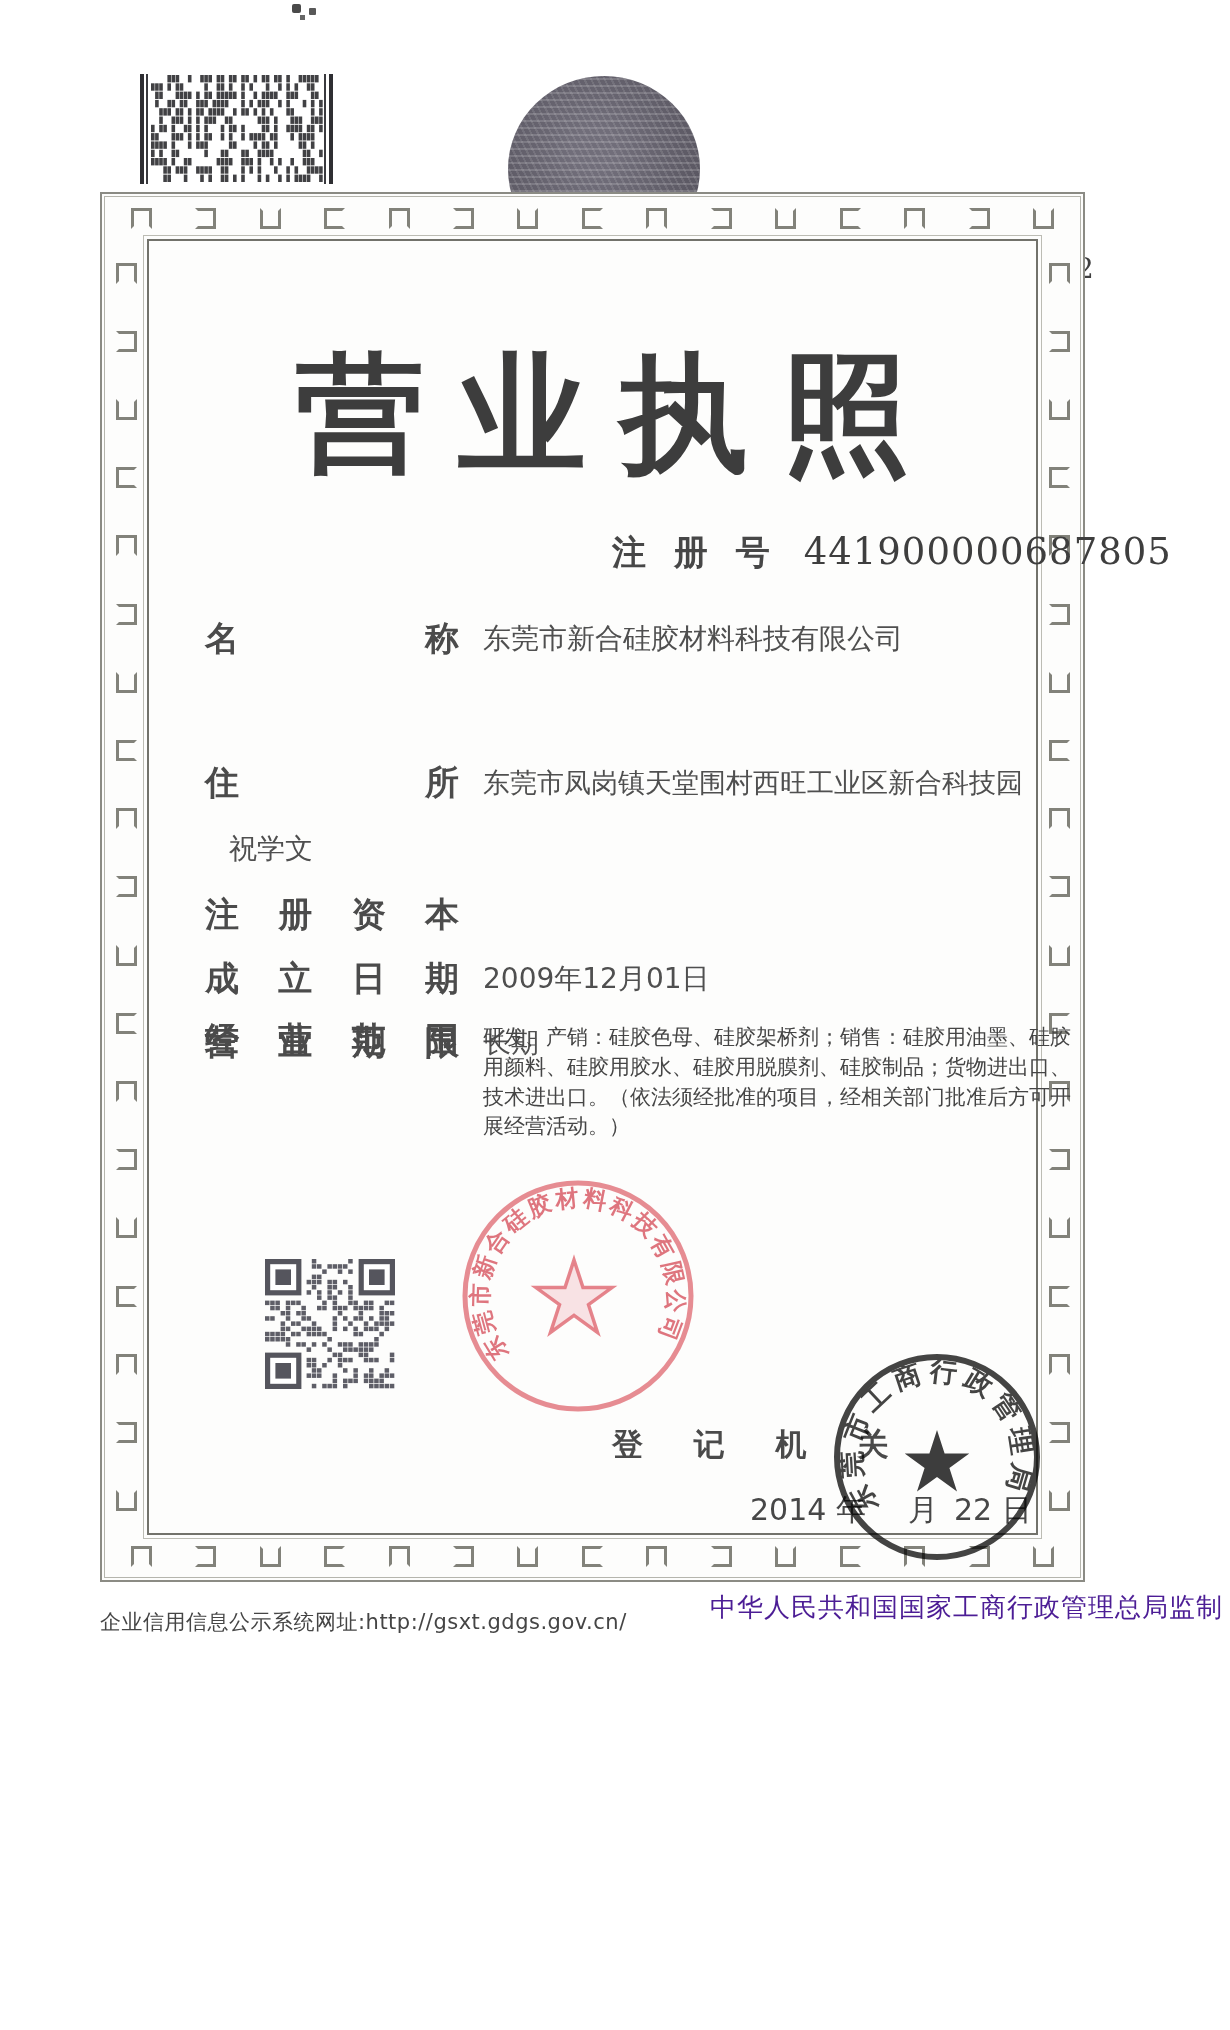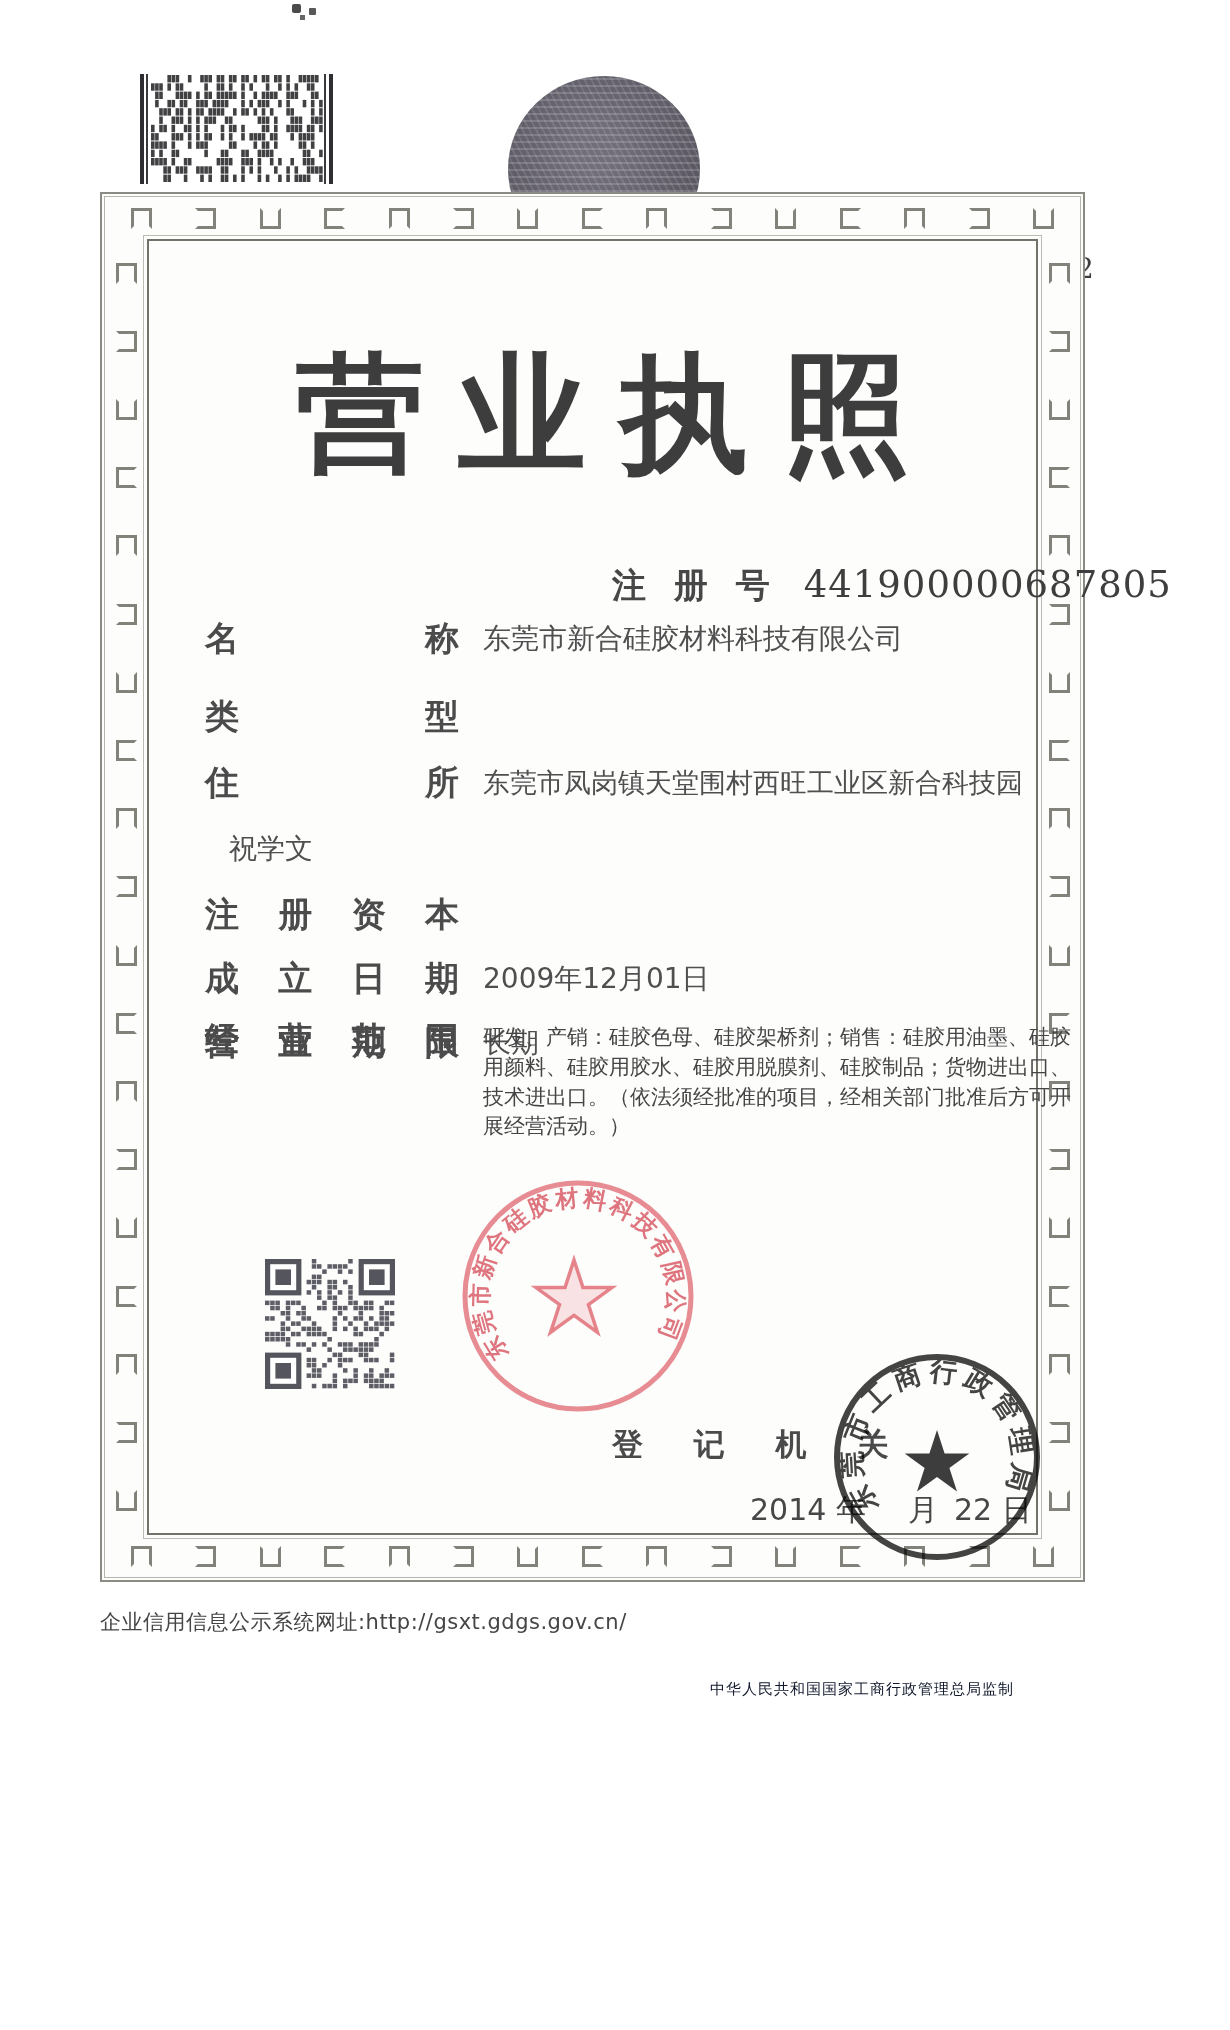--- a/index.html
+++ b/index.html
@@ -32,40 +32,40 @@
      clip-path:polygon(4% 0,96% 0,86% 55%,72% 100%,52% 78%,30% 100%,14% 58%);filter:blur(.4px);}
   .serial{left:842px;top:252px;display:flex;align-items:baseline;gap:12px;font-size:26px;color:#3f3f3f;}
   .serial .sym{font-family:"DejaVu Serif","Liberation Serif",serif;font-weight:bold;font-size:28px;}
   .serial .num{font-family:"DejaVu Serif","Liberation Serif",serif;font-size:28px;letter-spacing:2px;}
 
   
   .title{left:296px;top:344px;width:614px;display:flex;justify-content:space-between;
          font-size:128px;font-weight:800;color:#3d3d3d;line-height:1.1;}
   .regno{left:612px;top:530px;display:flex;align-items:baseline;gap:26px;}
   .regno .lab{font-size:34px;font-weight:600;letter-spacing:8px;color:#474747;}
-  .regno .val{font-family:"DejaVu Serif","Liberation Serif",serif;font-size:37px;color:#3e3e3e;letter-spacing:1px;margin-top:33px;}
+  .regno .val{font-family:"DejaVu Serif","Liberation Serif",serif;font-size:37px;color:#3e3e3e;letter-spacing:1px;}
 
   
   .row{position:absolute;left:205px;width:868px;display:flex;align-items:flex-start;}
   .flabel{width:254px;flex:none;font-size:34px;font-weight:600;color:#4b4b4b;
           text-align:justify;text-align-last:justify;}
   .fvalue{margin-left:24px;flex:1;font-size:28px;color:#4f4f4f;padding-top:5px;line-height:1.3;}
   .scope .fvalue{font-size:21px;line-height:1.42;padding-top:6px;color:#454545;font-weight:500;}
 
   
   .qr{left:262px;top:1256px;width:136px;height:136px;}
   .seal{mix-blend-mode:multiply;}
   .company-seal{left:450px;top:1168px;opacity:.92;}
   .registry-seal{left:828px;top:1348px;opacity:.88;}
   .registry-label{left:612px;top:1424px;font-size:31px;font-weight:600;letter-spacing:20px;color:#4a4a4a;white-space:nowrap;}
   .date-part{top:1490px;font-size:30px;color:#474747;white-space:nowrap;}
 
   
   .footer-left{left:100px;top:1608px;font-size:21px;color:#454545;letter-spacing:.5px;}
-  .footer-right{left:710px;top:1680px;font-size:15px;color:#0f172a;letter-spacing:1px;}
+  .footer-right{left:710px;top:1590px;font-size:26px;color:#4c1d95;letter-spacing:1px;}
 
   
   .artifact{position:absolute;pointer-events:none;}
   .a-topmark{left:292px;top:4px;width:9px;height:9px;background:#4a4a4a;border-radius:2px;
              box-shadow:16px 3px 0 -1px #585858, 6px 9px 0 -2px #666;}
   .a-pencil1{left:236px;top:498px;width:34px;height:13px;border-top:2px solid #8f949c;
              border-bottom:2px solid #a0a5ad;opacity:.45;transform:rotate(-4deg);}
   .a-pencil2{left:238px;top:572px;width:26px;height:10px;border-top:2px solid #8f949c;opacity:.4;transform:rotate(3deg);}
   .a-pencil3{left:420px;top:508px;width:10px;height:10px;border:2px solid #9aa0a8;opacity:.35;border-radius:2px;}
   .a-dot{left:181px;top:982px;width:7px;height:7px;background:#555;border-radius:50%;opacity:.8;}
@@ -460,21 +460,20 @@
 <div class="abs regno">
   <span class="lab">注 册 号</span>
   <span class="val">441900000687805</span>
 </div>
 
 <div class="row" style="top:616px">
   <div class="flabel">名称</div>
   <div class="fvalue">东莞市新合硅胶材料科技有限公司</div>
 </div>
 <div class="row" style="top:694px">
-  <div class="flabel">类型</div>
 </div>
 <div class="row" style="top:760px">
   <div class="flabel">住所</div>
   <div class="fvalue" style="font-size:27px">东莞市凤岗镇天堂围村西旺工业区新合科技园</div>
 </div>
 <div class="row" style="top:826px">
   <div class="fvalue">祝学文</div>
 </div>
 <div class="row" style="top:892px">
   <div class="flabel">注册资本</div>

